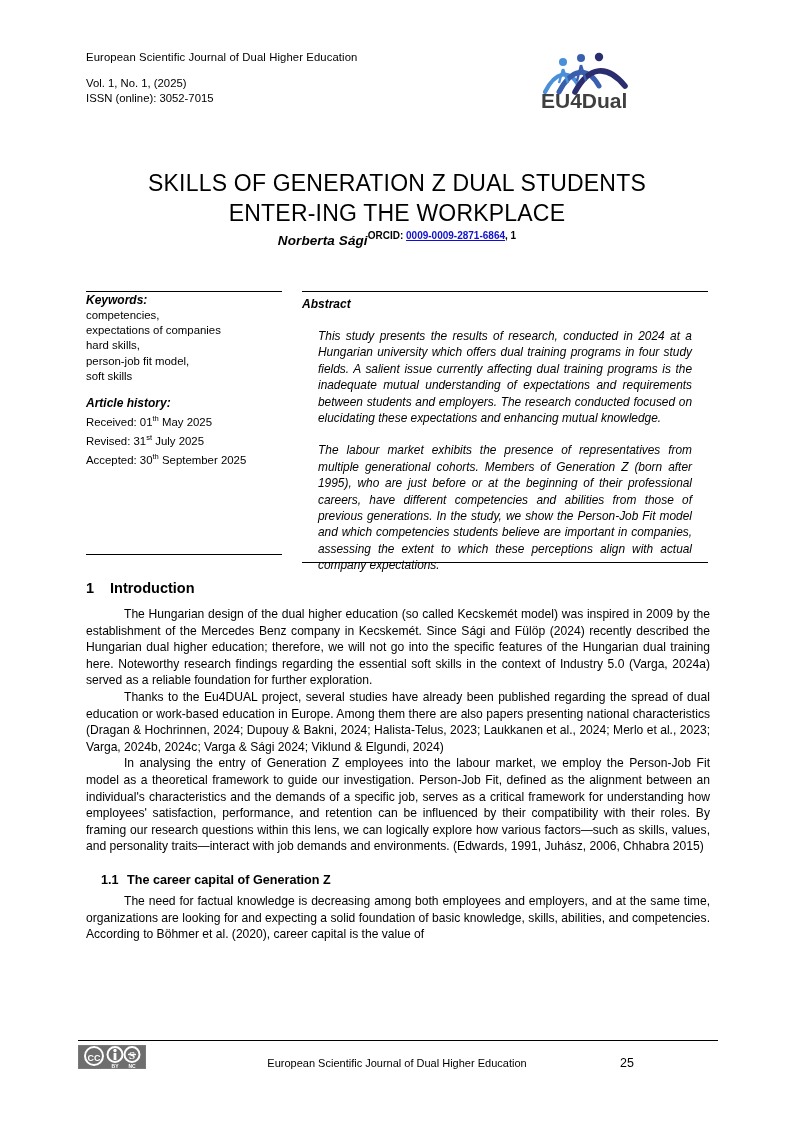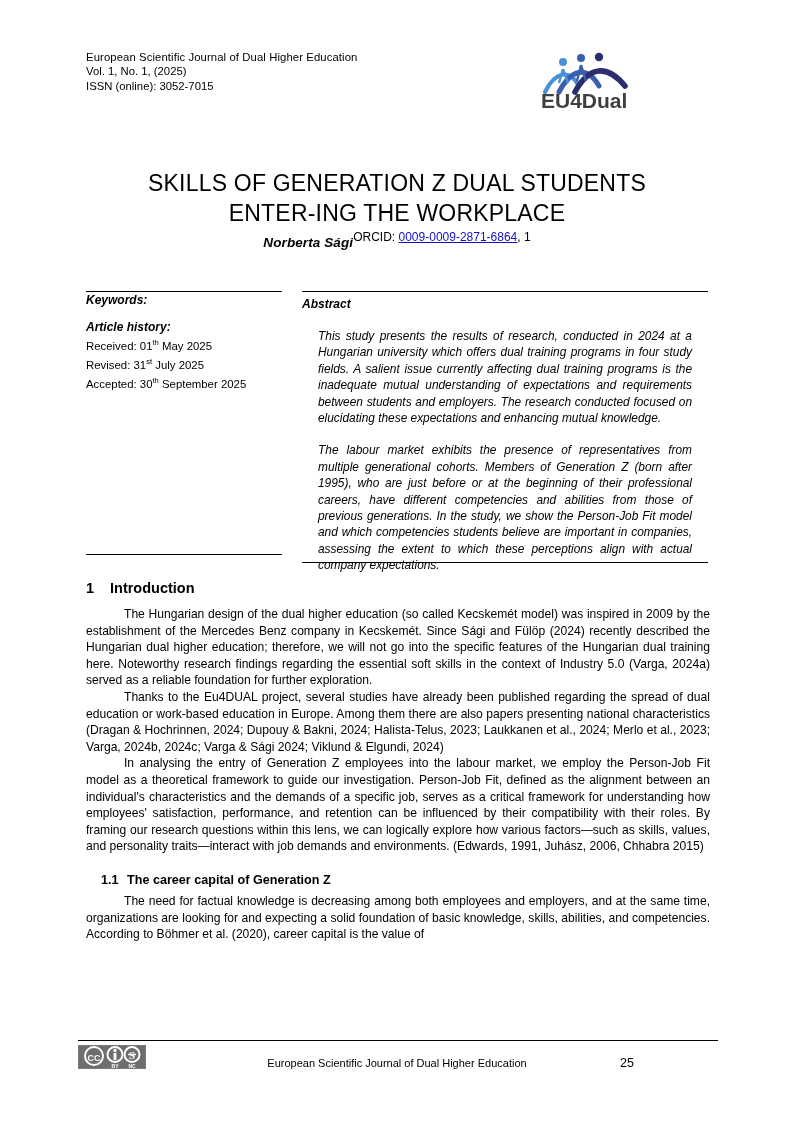--- a/index.html
+++ b/index.html
@@ -31,20 +31,21 @@
     width: 520px;
   }
   .journal-name {
     font-size: 11.3px;
     line-height: 14px;
     letter-spacing: 0.1px;
   }
   .issue-line {
     font-size: 11.3px;
     line-height: 15px;
+    margin-top: 12px;
   }
   .issn-line {
     font-size: 11.3px;
     line-height: 15px;
   }
 
   
   .logo {
     position: absolute;
     right: 75px;
@@ -78,24 +79,24 @@
     width: 622px;
     text-align: center;
   }
   .author-name {
     font-size: 13.5px;
     font-style: italic;
     font-weight: bold;
     letter-spacing: 0.1px;
   }
   .orcid-sup {
-    font-size: 12px;
+    font-size: 10px;
     vertical-align: super;
     font-style: normal;
-    font-weight: normal;
+    font-weight: bold;
     letter-spacing: 0;
   }
   .orcid-link {
     color: #1111cc;
     text-decoration: underline;
   }
   .author-aff {
     position: absolute;
     left: 86px;
     top: 259px;
@@ -249,20 +250,27 @@
   <div class="title-block">
     <h1 class="paper-title">SKILLS OF GENERATION Z DUAL STUDENTS ENTER-ING THE WORKPLACE</h1>
   </div>
 
   <div class="author-block">
     <span class="author-name">Norberta Sági</span><span class="orcid-sup"><span>ORCID:</span> <a class="orcid-link" href="#">0009-0009-2871-6864</a><span>, 1</span></span>
   </div>
 
   <div class="kw-col">
     <div class="kw-head">Keywords:</div>
+    <div class="kw-list">
+      <div>competencies,</div>
+      <div>expectations of companies</div>
+      <div>hard skills,</div>
+      <div>person-job fit model,</div>
+      <div>soft skills</div>
+    </div>
     <div class="ah-head">Article history:</div>
     <div class="ah-list">
       <div><span>Received: 01</span><sup>th</sup><span> May 2025</span></div>
       <div><span>Revised: 31</span><sup>st</sup><span> July 2025</span></div>
       <div><span>Accepted: 30</span><sup>th</sup><span> September 2025</span></div>
     </div>
   </div>
 
   <div class="ab-col">
     <div class="ab-head">Abstract</div>

